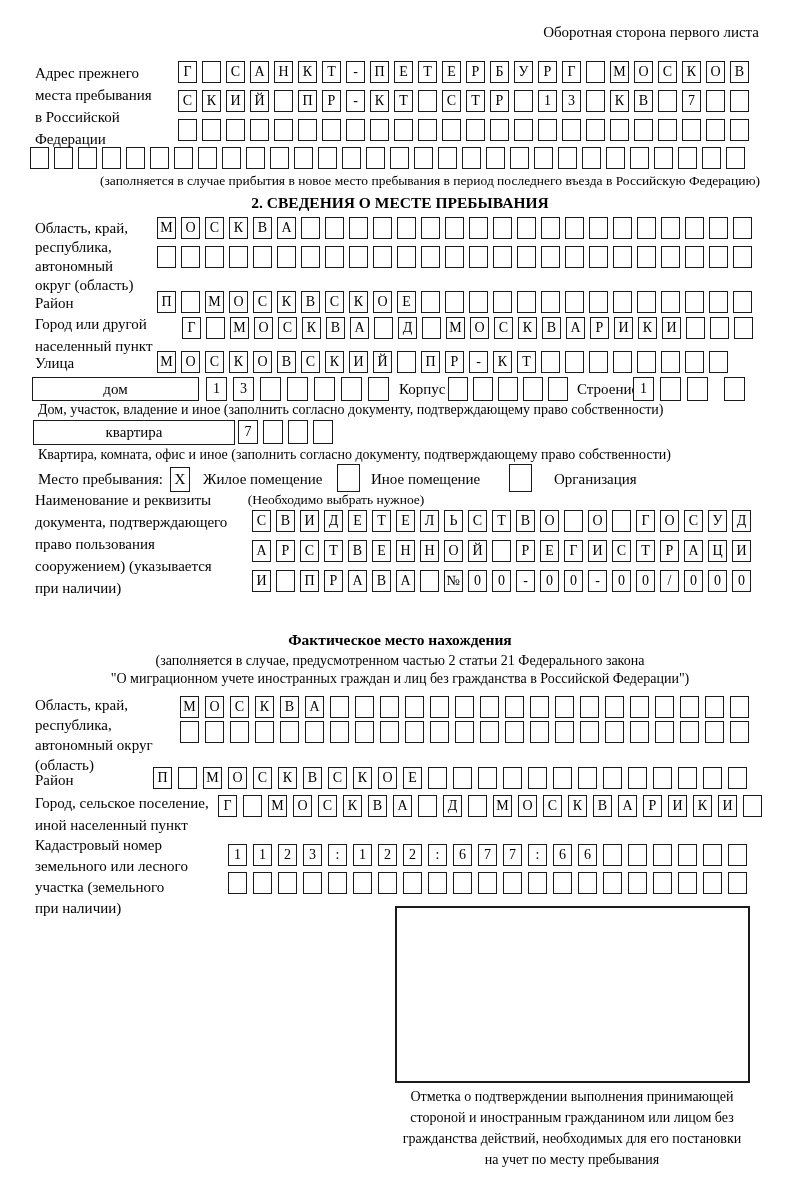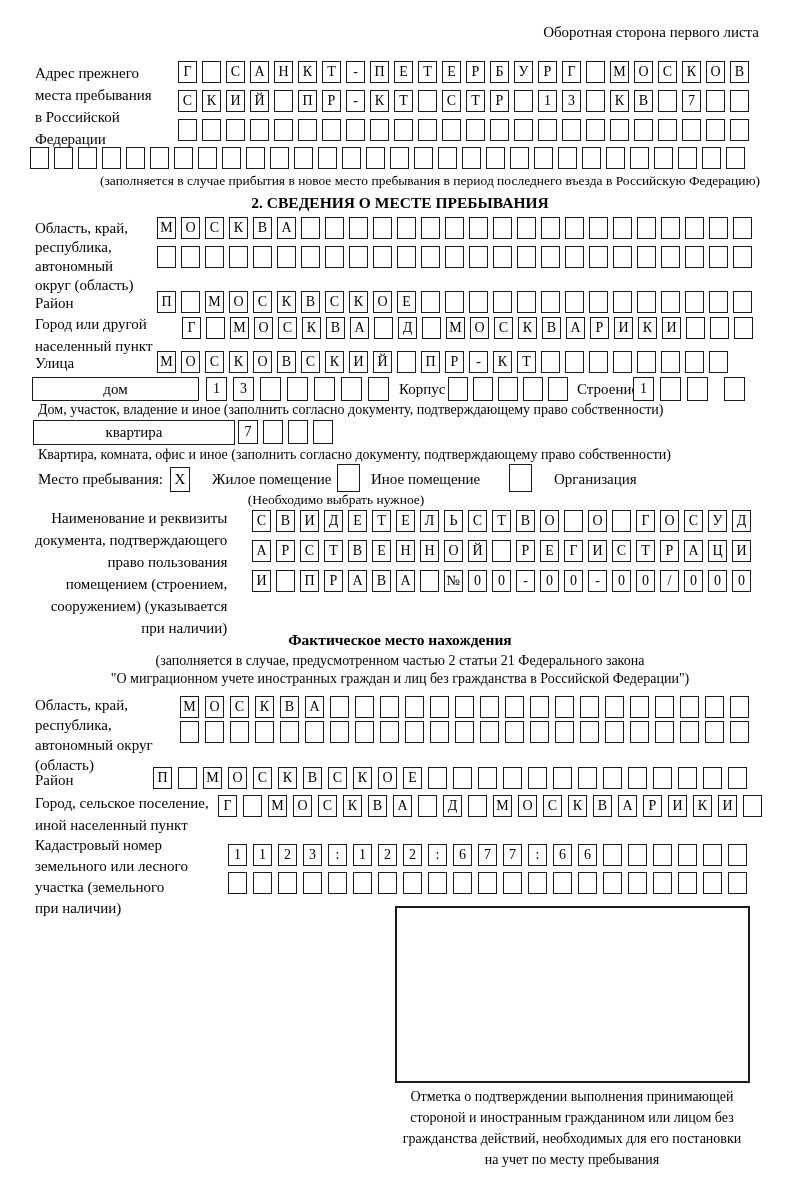--- a/index.html
+++ b/index.html
@@ -331,32 +331,31 @@
   <div class="boxrow" style="left:238px;top:420px;--p:25px;--bw:20px;--bh:24px;">
       <span class="cbox">7</span>
       <span class="cbox"></span>
       <span class="cbox"></span>
       <span class="cbox"></span>
     </div>
   <div class="note" style="left:38px;top:447px;">Квартира, комната, офис и иное (заполнить согласно документу, подтверждающему право собственности)</div>
 
   <div class="lbl" style="left:38px;top:470px;">Место пребывания:</div>
   <div class="checkbox" style="left:170px;top:467px;width:20px;height:25px;">X</div>
-  <div class="lbl" style="left:203px;top:470px;margin-left:9px;">Жилое помещение</div>
+  <div class="lbl" style="left:203px;top:470px;">Жилое помещение</div>
   <div class="checkbox" style="left:337px;top:464px;width:23px;height:28px;"></div>
   <div class="lbl" style="left:371px;top:470px;">Иное помещение</div>
   <div class="checkbox" style="left:509px;top:464px;width:23px;height:28px;"></div>
   <div class="lbl" style="left:554px;top:470px;">Организация</div>
   <div class="note" style="left:0;top:492px;width:672px;text-align:center;font-size:13.5px;">(Необходимо выбрать нужное)</div>
 
-  <div class="lbl" style="left:35px;top:507px;line-height:22px;text-align:right;">
+  <div class="lbl" style="left:35px;top:489px;line-height:22px;">
       <div>Наименование и реквизиты</div>
       <div>документа, подтверждающего</div>
       <div>право пользования</div>
-      <div>помещением (строением,</div>
       <div>сооружением) (указывается</div>
       <div>при наличии)</div>
     </div>
   <div class="boxrow" style="left:252px;top:510px;">
       <span class="cbox">С</span>
       <span class="cbox">В</span>
       <span class="cbox">И</span>
       <span class="cbox">Д</span>
       <span class="cbox">Е</span>
       <span class="cbox">Т</span>

